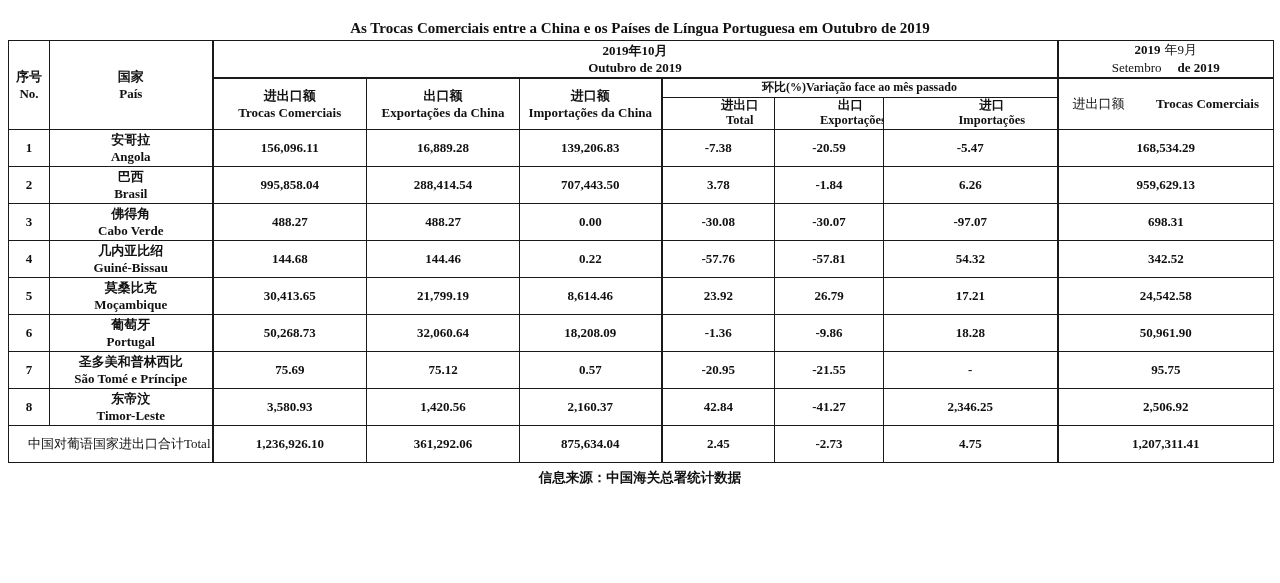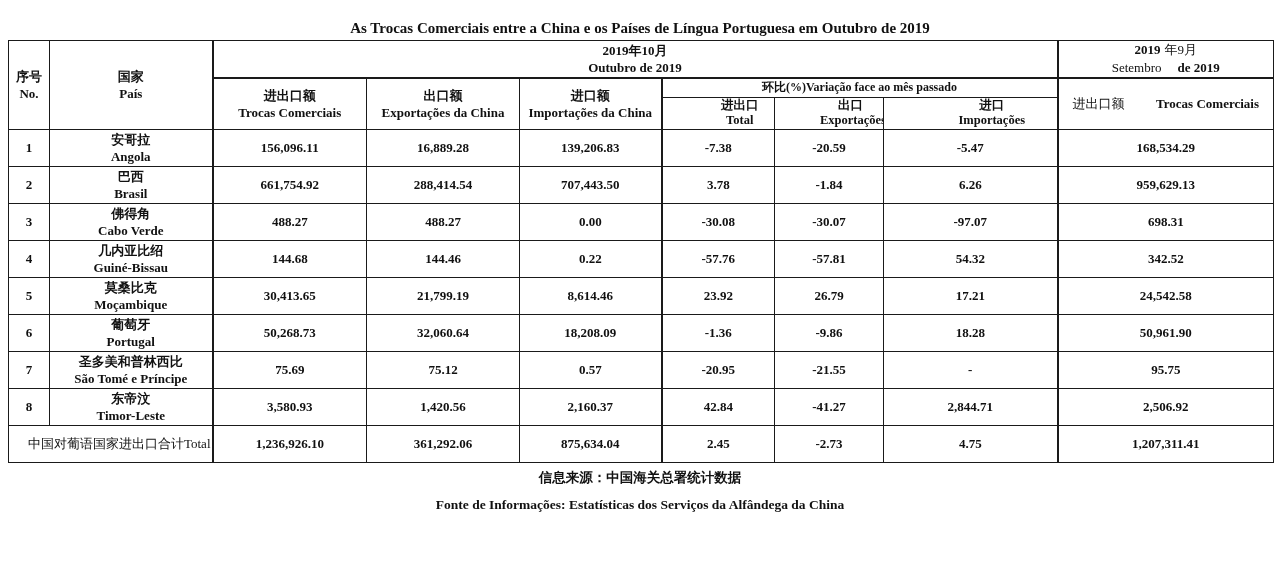--- a/index.html
+++ b/index.html
@@ -162,21 +162,21 @@
     <td class="num b-r2">-5.47</td>
     <td class="num">168,534.29</td>
   </tr>
 
   <tr>
     <td class="no-cell">2</td>
     <td class="b-r2">
       <div class="zh">巴西</div>
       <div class="pt">Brasil</div>
     </td>
-    <td class="num">661,754.92</td>
+    <td class="num">995,858.04</td>
     <td class="num">288,414.54</td>
     <td class="num b-r2">707,443.50</td>
     <td class="num">3.78</td>
     <td class="num">-1.84</td>
     <td class="num b-r2">6.26</td>
     <td class="num">959,629.13</td>
   </tr>
 
   <tr>
     <td class="no-cell">3</td>
@@ -257,36 +257,35 @@
     <td class="no-cell">8</td>
     <td class="b-r2">
       <div class="zh">东帝汶</div>
       <div class="pt">Timor-Leste</div>
     </td>
     <td class="num">3,580.93</td>
     <td class="num">1,420.56</td>
     <td class="num b-r2">2,160.37</td>
     <td class="num">42.84</td>
     <td class="num">-41.27</td>
-    <td class="num b-r2">2,844.71</td>
+    <td class="num b-r2">2,346.25</td>
     <td class="num">2,506.92</td>
   </tr>
 </tbody>
     <tbody>
       <tr>
         <td colspan="2" class="total-label b-r2">中国对葡语国家进出口合计Total</td>
         <td class="num">1,236,926.10</td>
         <td class="num">361,292.06</td>
         <td class="num b-r2">875,634.04</td>
         <td class="num">2.45</td>
         <td class="num">-2.73</td>
         <td class="num b-r2">4.75</td>
         <td class="num">1,207,311.41</td>
       </tr>
     </tbody>
   </table>
 
   <div class="footer">
     <div class="f-zh">信息来源：中国海关总署统计数据</div>
-    <div class="f-pt">Fonte de Informações: Estatísticas dos Serviços da Alfândega da China</div>
   </div>
 
 </div>
 
 </body></html>

